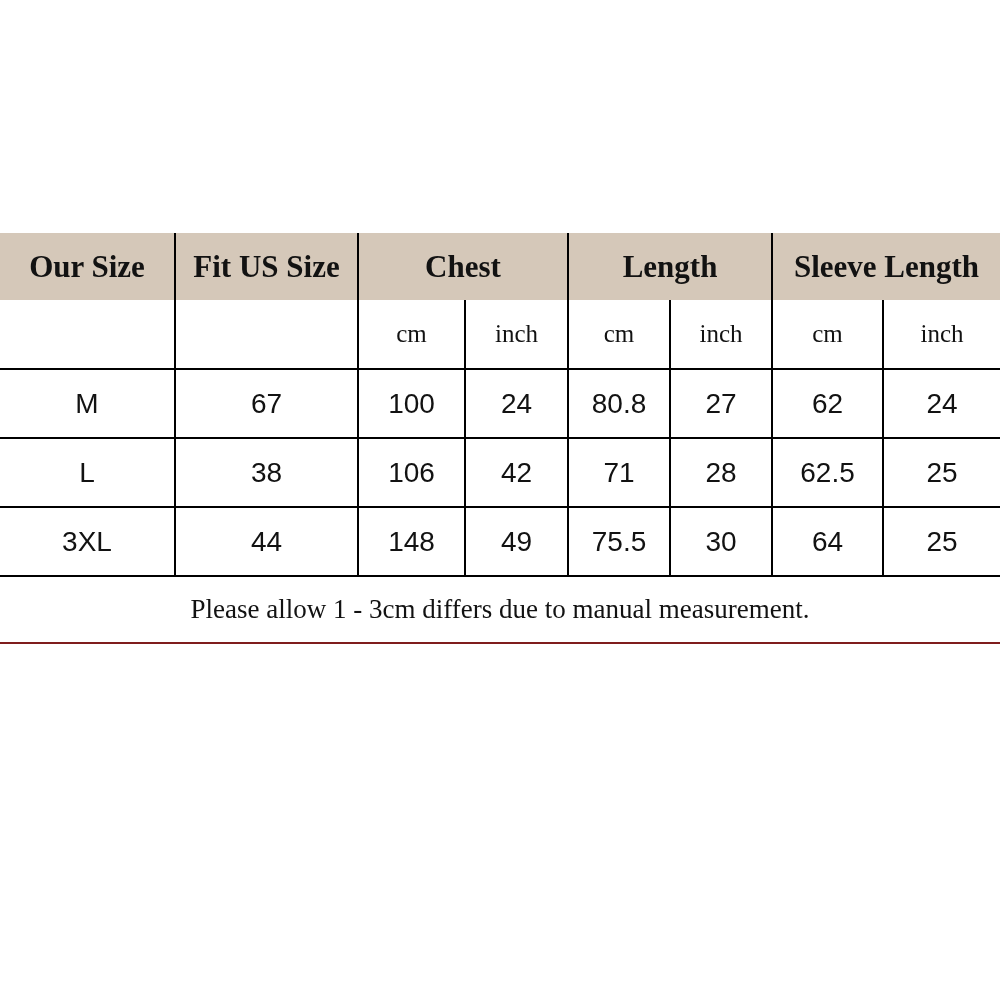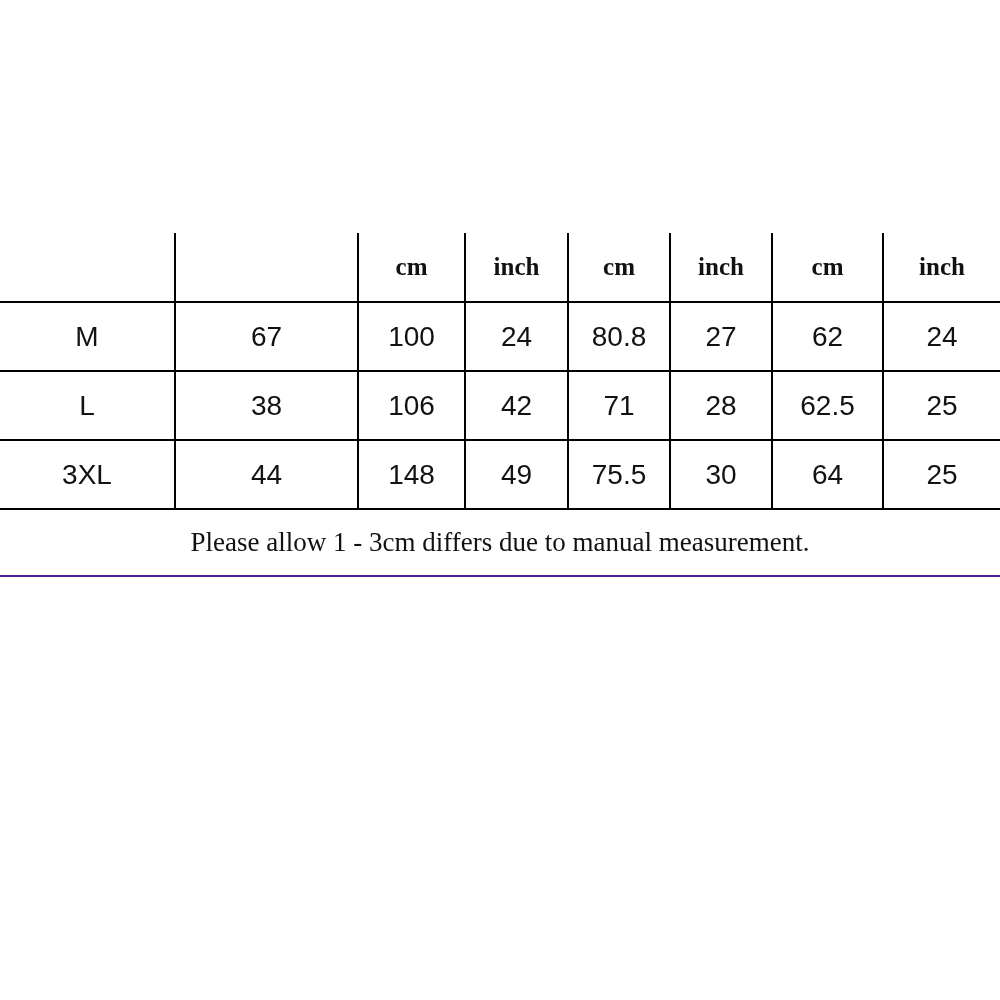--- a/index.html
+++ b/index.html
@@ -42,21 +42,21 @@
     font-weight: 700;
     font-size: 31px;
     text-align: center;
     vertical-align: middle;
     padding: 0;
   }
   tr.units th {
     background: #ffffff;
     height: 68px;
     font-family: "Liberation Serif", serif;
-    font-weight: 700;
+    font-weight: 400;
     font-size: 25px;
     text-align: center;
     vertical-align: middle;
     border-bottom: 2px solid #000000;
     padding: 0;
   }
   tbody td {
     height: 67px;
     font-family: "Liberation Sans", sans-serif;
     font-weight: 400;
@@ -66,41 +66,48 @@
     border-bottom: 2px solid #000000;
     padding: 0;
   }
   tfoot td {
     height: 65px;
     font-family: "Liberation Serif", serif;
     font-weight: 400;
     font-size: 27px;
     text-align: center;
     vertical-align: middle;
-    border-bottom: 2px solid #4c1d95;
+    border-bottom: 2px solid #7f1d1d;
     padding: 0;
   }
   .b-r { border-right: 2px solid #000000; }
 </style>
 </head>
 <body>
 
 <div class="page">
   <table class="size-chart">
     <colgroup>
       <col class="c1">
         <col class="c2">
         <col class="c3">
         <col class="c4">
       <col class="c5">
         <col class="c6">
         <col class="c7">
         <col class="c8">
     </colgroup>
     <thead>
+      <tr class="band">
+        <th class="b-r">Our Size</th>
+        <th class="b-r">Fit US Size</th>
+        <th class="b-r" colspan="2">Chest</th>
+        <th class="b-r" colspan="2">Length</th>
+        <th colspan="2">Sleeve Length</th>
+      </tr>
       <tr class="units">
         <th class="b-r"></th>
         <th class="b-r"></th>
         <th class="b-r">cm</th>
         <th class="b-r">inch</th>
         <th class="b-r">cm</th>
         <th class="b-r">inch</th>
         <th class="b-r">cm</th>
         <th>inch</th>
       </tr>

